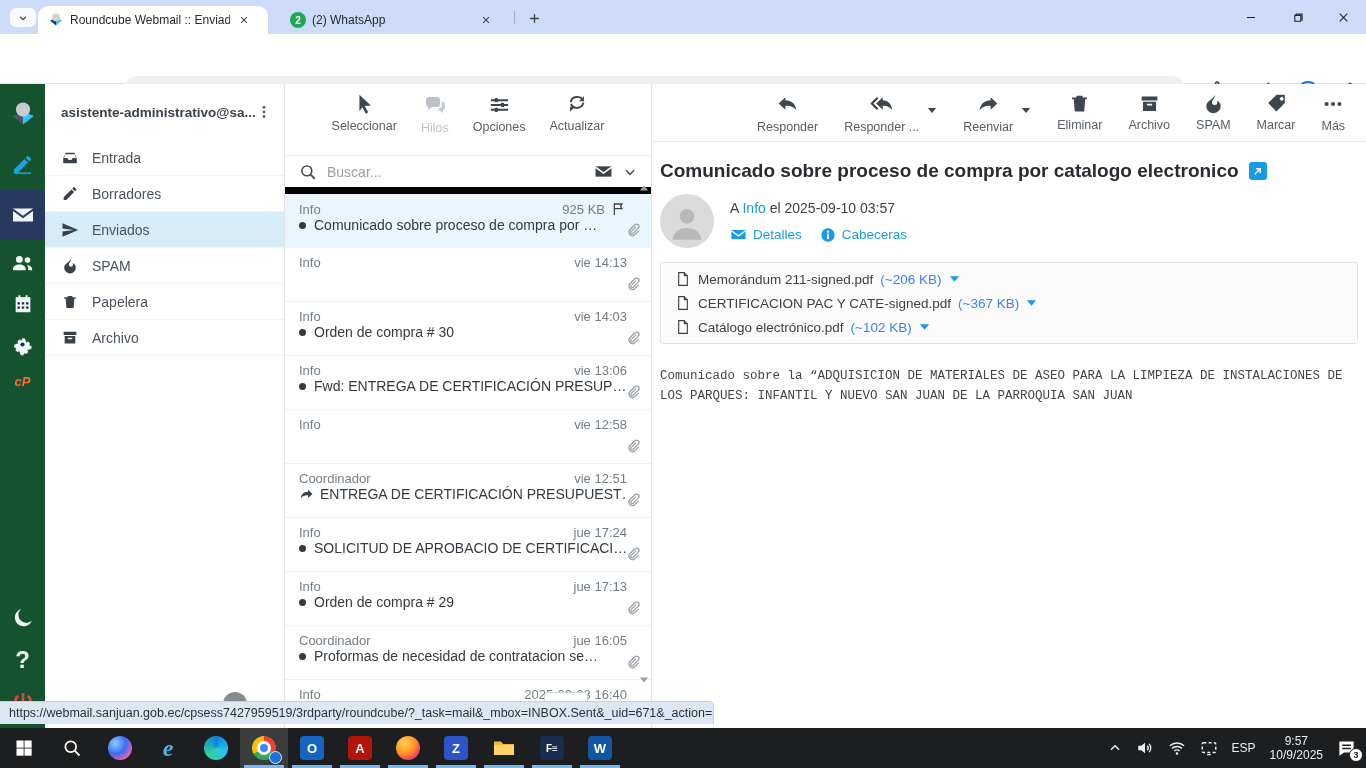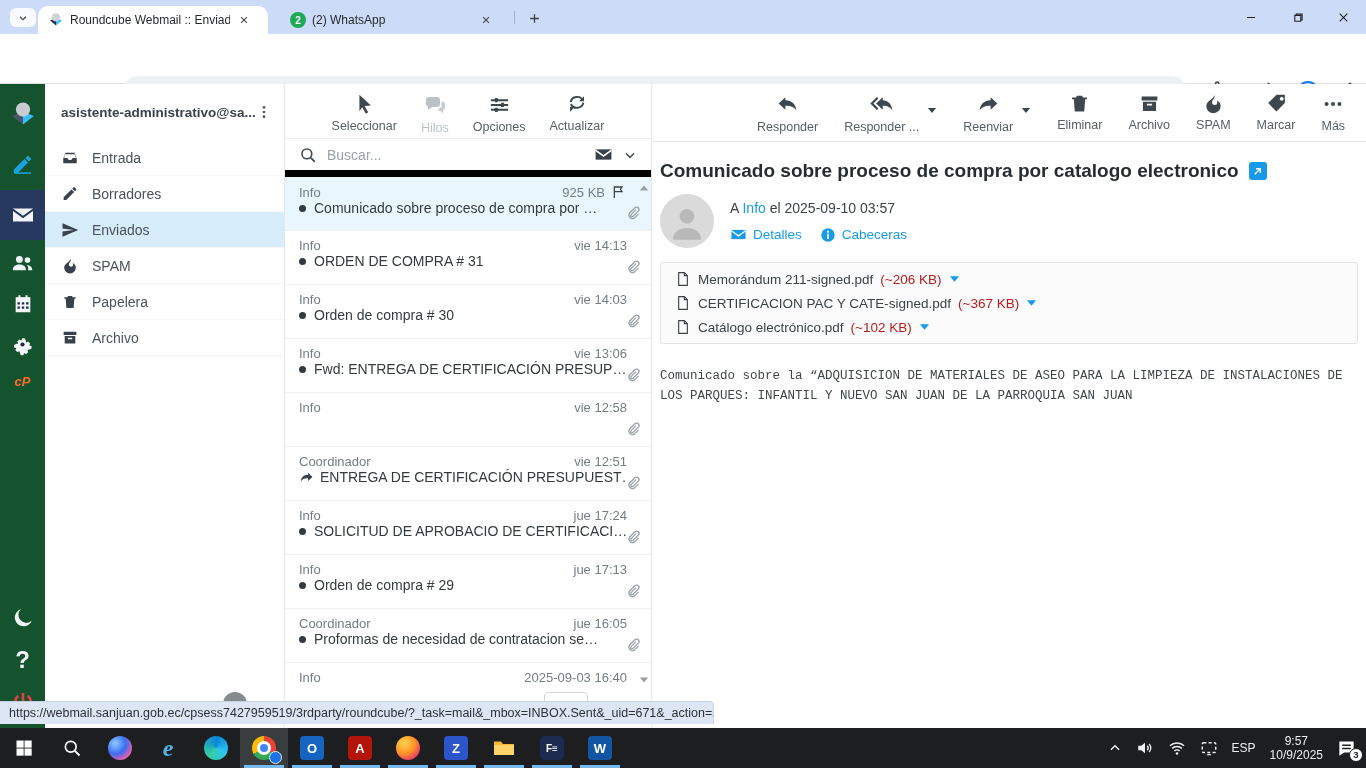--- a/index.html
+++ b/index.html
@@ -39,21 +39,21 @@
 
   .folders { position:absolute; left:45px; top:0; width:240px; height:644px; background:#fff; border-right:1px solid #e4e6e8; }
   .fheader { height:56px; display:flex; align-items:center; padding:0 12px 0 16px; }
   .fheader .acct { flex:1; font-size:13.5px; font-weight:bold; color:#3a434b; white-space:nowrap; overflow:hidden; }
   .fitem { height:36px; display:flex; align-items:center; padding-left:16px; gap:13px; color:#4a535c; font-size:14px; border-bottom:1px solid #f4f4f4; }
   .fitem .ficon { color:#39424c; width:18px; }
   .fitem.sel { background:#d7ecf9; }
   .folder-foot-btn { position:absolute; left:178px; top:608px; width:24px; height:24px; border-radius:50%; background:#868b90; }
 
   .list { position:absolute; left:285px; top:0; width:367px; height:644px; background:#fff; border-right:1px solid #e4e6e8; }
-  .ltoolbar { height:55px; display:flex; justify-content:center; gap:24px; padding-top:9px; border-bottom:1px solid #ececec; }
+  .ltoolbar { height:72px; display:flex; justify-content:center; gap:24px; padding-top:9px; border-bottom:1px solid #ececec; }
   .tbtn { display:flex; flex-direction:column; align-items:center; gap:4px; color:#3f474e; }
   .tbtn .lbl { font-size:12.5px; color:#565e66; }
   .tbtn.disabled { color:#bcc2c8; } .tbtn.disabled .lbl { color:#bcc2c8; }
   .lsearch { height:38px; display:flex; align-items:center; padding:0 14px; gap:10px; border-bottom:7px solid #000000; }
   .lsearch input { border:0; outline:0; background:transparent; flex:1; font-size:14px; font-family:"Liberation Sans",sans-serif; color:#333; }
   .lsearch input::placeholder { color:#99a1a8; }
   .rows { position:relative; }
   .row { height:54px; padding:7px 24px 0 14px; border-bottom:1px solid #f0f0f0; position:relative; }
   .row.selected { background:#e9f6fd; }
   .row .l1 { display:flex; justify-content:space-between; align-items:center; font-size:13px; color:#747d85; }
@@ -76,21 +76,21 @@
   .avatar { width:54px; height:54px; border-radius:50%; background:#dadada; overflow:hidden; position:relative; flex:none; }
   .avatar svg { position:absolute; left:7px; top:9px; }
   .fromline { font-size:14px; color:#3c434a; margin-top:6px; }
   .fromline .blue { color:#179ae8; }
   .headlinks { display:flex; gap:18px; margin-top:10px; align-items:center; }
   .hlink { display:flex; gap:6px; align-items:center; color:#179ae8; font-size:13.5px; }
   .attachbox { margin:14px 8px 0 8px; border:1px solid #e3e3e3; background:#fbfbfb; border-radius:3px; padding:8px 14px; display:flex; flex-wrap:wrap; column-gap:44px; row-gap:8px; }
   .chip { display:flex; align-items:center; gap:7px; }
   .chip .doc { color:#3c4248; }
   .chip .aname { font-size:13.5px; color:#3c4248; }
-  .chip .asize { font-size:13.5px; color:#b91c1c; }
+  .chip .asize { font-size:13.5px; color:#3b82f6; }
   .chip .acaret { color:#179ae8; }
   .msgbody { margin:22px 8px 0 8px; width:705px; font-family:"Liberation Mono","DejaVu Sans Mono",monospace; font-size:12.5px; line-height:20px; color:#41464b; }
 
   .statusbar { position:absolute; left:0; top:701px; width:714px; height:23px; background:#dce6f5; border:1px solid #c4d0e4; border-left:0; border-bottom:0; border-radius:0 5px 0 0; display:flex; align-items:center; padding:0 9px; font-size:12.5px; color:#2c3136; white-space:nowrap; overflow:hidden; z-index:50; }
 
   
   .taskbar { position:absolute; left:0; top:728px; width:1366px; height:40px; background:#1c1e1f; display:flex; align-items:stretch; }
   .tcell { width:48px; height:40px; display:flex; align-items:center; justify-content:center; position:relative; color:#ecefF1; }
   .tcell.activeapp { background:#3a3d3e; }
   .tcell .runline { position:absolute; bottom:0; left:4px; right:4px; height:3px; background:#76b9ed; }
@@ -402,24 +402,20 @@
             </div>
           <svg class="clip" width="16" height="16" viewBox="0 0 24 24">
               <path fill="none" stroke="currentColor" stroke-width="1.9" d="M16.5 7l-7 7a2 2 0 102.8 2.8l7.6-7.6a3.6 3.6 0 10-5.1-5.1L7 11.9a5.3 5.3 0 007.4 7.4l6-6"></path>
             </svg>
         </div>
 
         <div class="row">
           <div class="l1">
               <span>Info</span>
               <span class="meta">vie 14:13</span>
-            </div>
-          <div class="l2">
-              <span class="dot"></span>
-              <span class="subj">ORDEN DE COMPRA # 31</span>
             </div>
           <svg class="clip" width="16" height="16" viewBox="0 0 24 24">
               <path fill="none" stroke="currentColor" stroke-width="1.9" d="M16.5 7l-7 7a2 2 0 102.8 2.8l7.6-7.6a3.6 3.6 0 10-5.1-5.1L7 11.9a5.3 5.3 0 007.4 7.4l6-6"></path>
             </svg>
         </div>
 
         <div class="row">
           <div class="l1">
               <span>Info</span>
               <span class="meta">vie 14:03</span>

